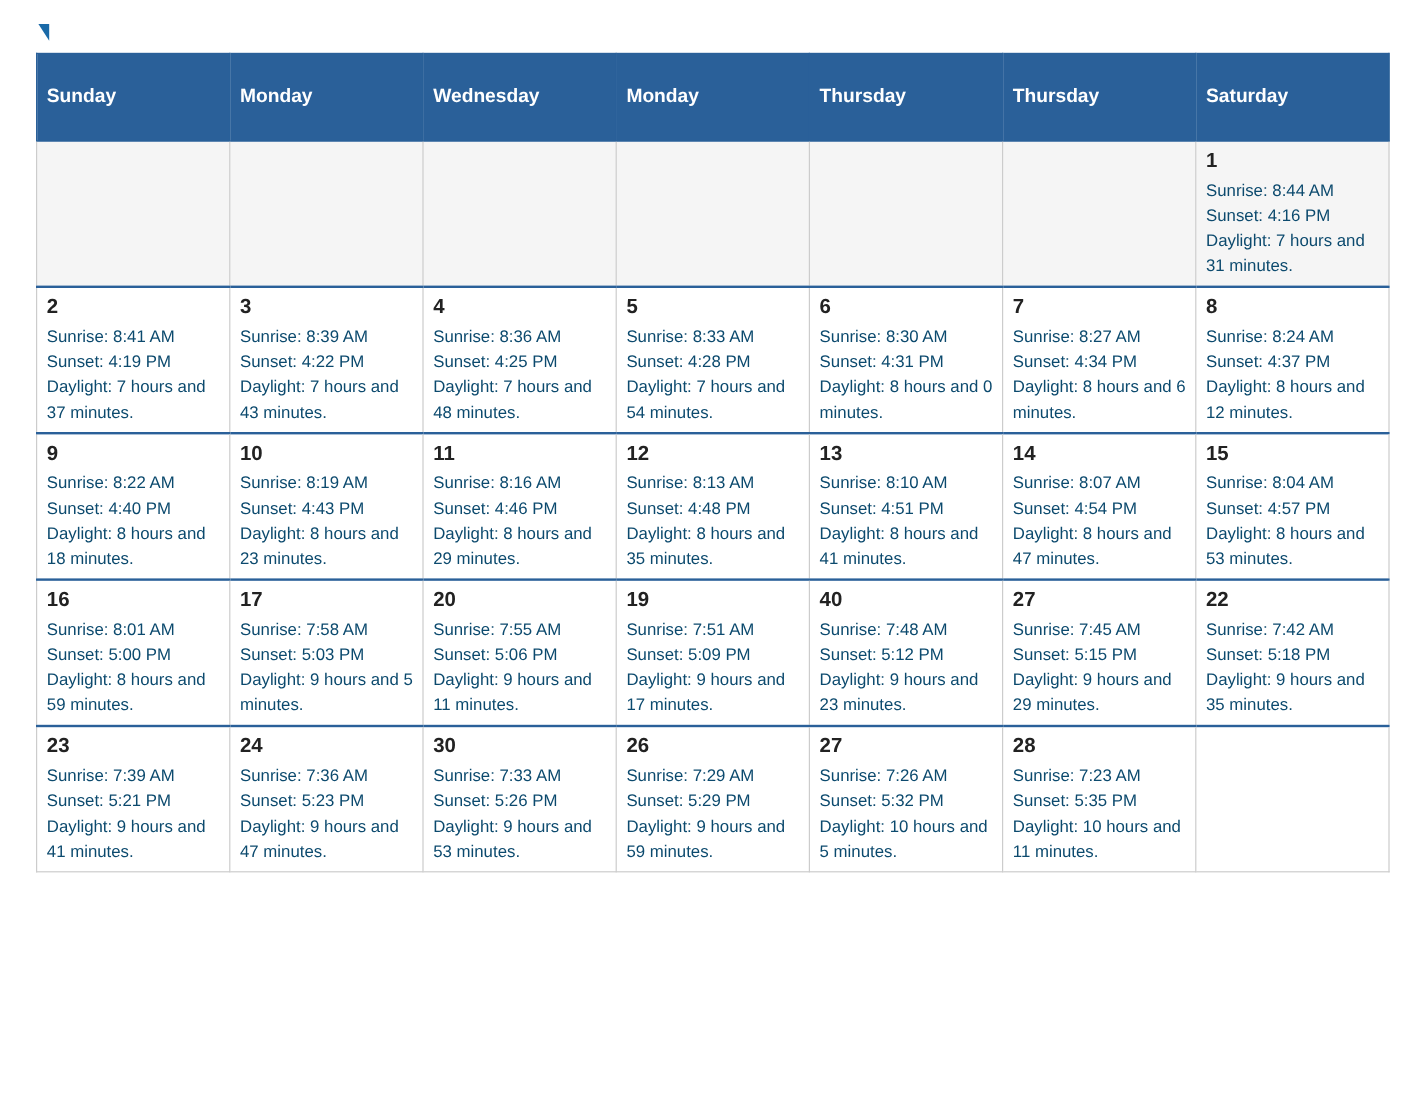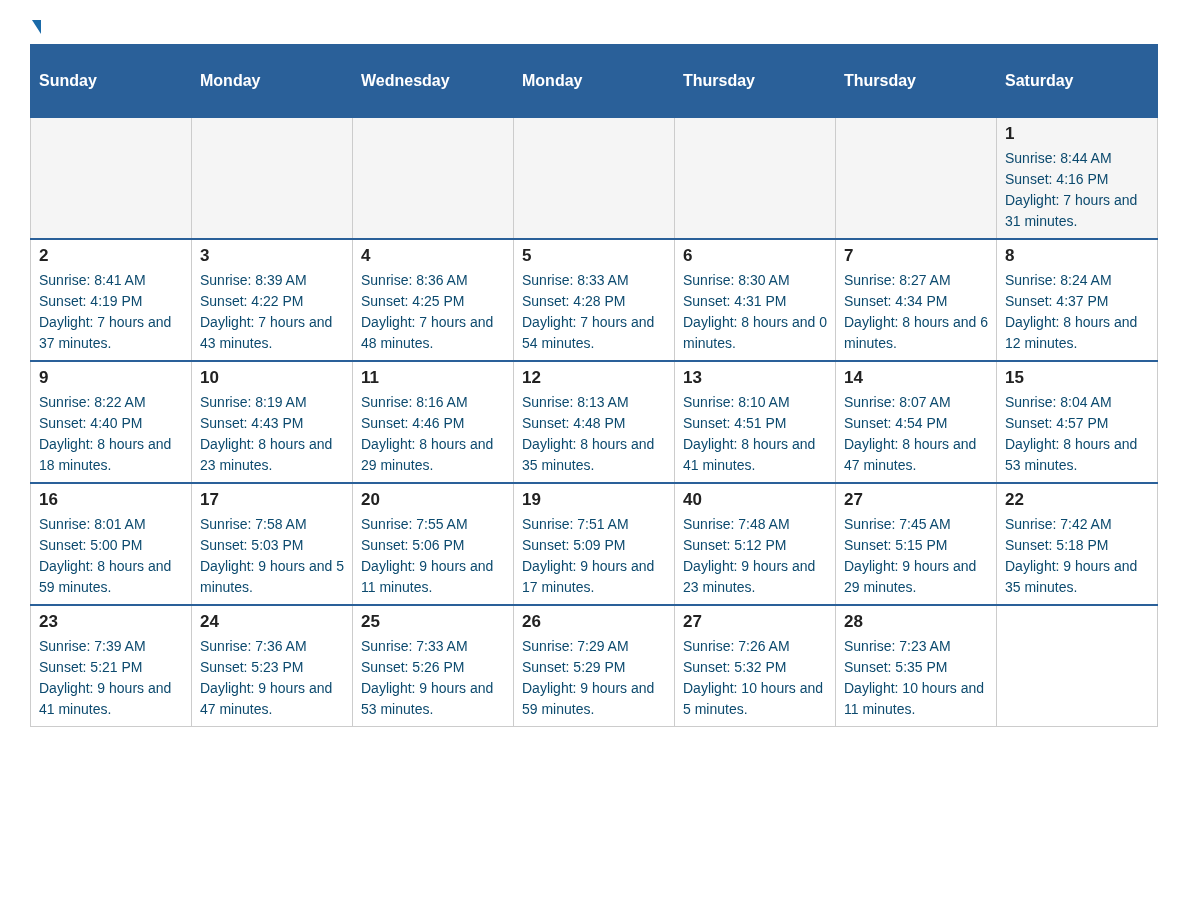--- a/index.html
+++ b/index.html
@@ -239,21 +239,21 @@
       <tr class="row-divider">
         <td>
           <div class="day-number">23</div>
           <div class="day-info">Sunrise: 7:39 AM<br>Sunset: 5:21 PM<br>Daylight: 9 hours and 41 minutes.</div>
         </td>
         <td>
           <div class="day-number">24</div>
           <div class="day-info">Sunrise: 7:36 AM<br>Sunset: 5:23 PM<br>Daylight: 9 hours and 47 minutes.</div>
         </td>
         <td>
-          <div class="day-number">25</div>
+          <div class="day-number">30</div>
           <div class="day-info">Sunrise: 7:33 AM<br>Sunset: 5:26 PM<br>Daylight: 9 hours and 53 minutes.</div>
         </td>
         <td>
           <div class="day-number">26</div>
           <div class="day-info">Sunrise: 7:29 AM<br>Sunset: 5:29 PM<br>Daylight: 9 hours and 59 minutes.</div>
         </td>
         <td>
           <div class="day-number">27</div>
           <div class="day-info">Sunrise: 7:26 AM<br>Sunset: 5:32 PM<br>Daylight: 10 hours and 5 minutes.</div>
         </td>

